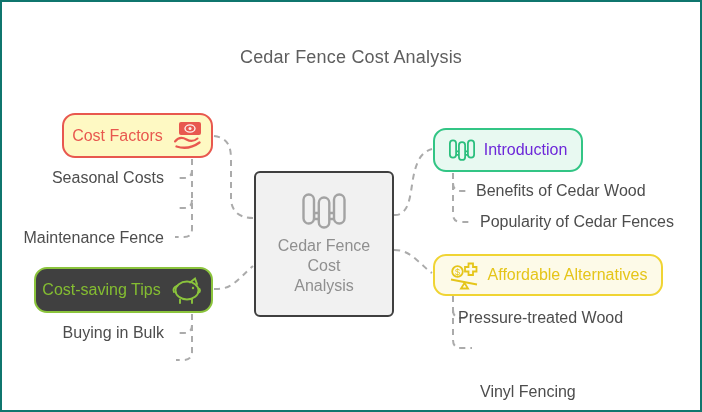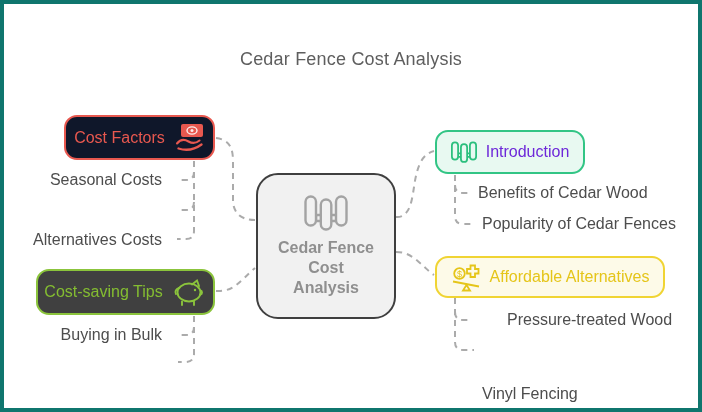--- a/index.html
+++ b/index.html
@@ -1,42 +1,42 @@
 <!DOCTYPE html>
 <html><head>
 <meta charset="utf-8">
 <style>
   html,body{margin:0;padding:0;background:#ffffff;font-family:"Liberation Sans",sans-serif;}
   .canvas{
     position:relative;width:702px;height:412px;box-sizing:border-box;
-    border:4px solid #0f766e;background:#ffffff;overflow:hidden;
+    border:2px solid #0f766e;background:#ffffff;overflow:hidden;
   }
   .title{
     position:absolute;left:0;top:45px;width:100%;text-align:center;
     font-size:18px;color:#5e5e5e;letter-spacing:.2px;
   }
   svg.wires{position:absolute;left:0;top:0;pointer-events:none;z-index:1;}
   .wire{fill:none;stroke:#ababab;stroke-width:2;stroke-dasharray:6 5;}
   .node{
     position:absolute;z-index:2;display:flex;align-items:center;justify-content:center;
     gap:9px;border:2px solid;border-radius:13px;box-sizing:border-box;
     font-size:16px;font-weight:500;white-space:nowrap;
   }
   .node-cost-factors{left:60px;top:111px;width:151px;height:45px;
-    border-color:#e8584f;background:#0f172a;color:#e8584f;}
+    border-color:#e8584f;background:#fef9c3;color:#e8584f;}
   .node-cost-saving{left:32px;top:265px;width:179px;height:46px;
     border-color:#8bc43c;background:#404040;color:#84bd31;}
   .node-introduction{left:431px;top:126px;width:150px;height:44px;
     border-color:#32c585;background:#e8f9f1;color:#6d28d9;}
   .node-affordable{left:431px;top:252px;width:230px;height:42px;
     border-color:#f0d433;background:#fdfae8;color:#e5c519;}
   .node-central{
     position:absolute;z-index:2;left:252px;top:169px;width:140px;height:146px;
-    box-sizing:border-box;border:2.5px solid #3f3f3f;border-radius:22px;background:#f1f1f1;
-    display:flex;flex-direction:column;align-items:center;justify-content:center;gap:6px;font-weight:bold;
+    box-sizing:border-box;border:2.5px solid #3f3f3f;border-radius:6px;background:#f1f1f1;
+    display:flex;flex-direction:column;align-items:center;justify-content:center;gap:6px;
   }
   .central-text{font-size:16px;line-height:20px;color:#8f8f8f;text-align:center;}
   .leaf{
     position:absolute;z-index:2;font-size:16px;color:#4d4d4d;white-space:nowrap;line-height:20px;
   }
   .leaf.r{text-align:right;}
   .icon{display:inline-flex;flex:0 0 auto;}
 </style>
 </head>
 <body>
@@ -89,21 +89,21 @@
       <svg width="31" height="31" viewBox="0 0 31 31">
         <rect x="7" y="2" width="22" height="13" rx="2" fill="#e8584f"></rect>
         <ellipse cx="18" cy="8.5" rx="5" ry="3.6" fill="none" stroke="#fdeeec" stroke-width="1.4"></ellipse>
         <circle cx="18" cy="8.5" r="1.5" fill="#fdeeec"></circle>
         <path d="M3,21.5 C7,16.5 11,17.5 14.5,19.5 C18,21.5 22.5,21 25.5,18.5" fill="none" stroke="#e8584f" stroke-width="2.1" stroke-linecap="round"></path>
         <path d="M4.5,26.5 C11,28.5 20,28 27.5,22.5" fill="none" stroke="#e8584f" stroke-width="2.3" stroke-linecap="round"></path>
       </svg>
     </span>
   </div>
   <div class="leaf r" style="top:166px;right:536px;">Seasonal Costs</div>
-  <div class="leaf r" style="top:226px;right:536px;">Alternatives Costs</div>
+  <div class="leaf r" style="top:226px;right:536px;">Maintenance Fence</div>
 
   <div class="node node-cost-saving">
     <span>Cost-saving Tips</span>
     <span class="icon">
       <svg width="35" height="29" viewBox="0 0 35 29">
         <g fill="none" stroke="#8bc43c" stroke-width="1.9" stroke-linecap="round">
           <path d="M7,10 C4,11 2.5,13.5 4,16"></path>
           <ellipse cx="17" cy="14.5" rx="11.5" ry="9"></ellipse>
           <path d="M20,6.5 L25,2.5 L27,8"></path>
           <path d="M28.5,12.5 C30.5,13 30.5,16 28.5,16.5"></path>
@@ -139,16 +139,16 @@
           <circle cx="8.5" cy="10.5" r="5.3"></circle>
           <path d="M19.5,2.5 h4.5 v3.5 h3.5 v4.5 h-3.5 v3.5 h-4.5 v-3.5 h-3.5 v-4.5 h3.5 z"></path>
           <path d="M2,18.5 L28,23.5"></path>
           <path d="M12,27.5 h7 l-3.5,-5.5 z"></path>
         </g>
         <text x="8.5" y="13.5" text-anchor="middle" font-size="9" font-family="Liberation Sans, sans-serif" fill="#e5c519">$</text>
       </svg>
     </span>
     <span>Affordable Alternatives</span>
   </div>
-  <div class="leaf" style="top:306px;left:503px;">Pressure-treated Wood</div>
+  <div class="leaf" style="top:306px;left:456px;">Pressure-treated Wood</div>
   <div class="leaf" style="top:336px;left:478px;margin-top:44px;">Vinyl Fencing</div>
 
 </div>
 
 </body></html>

